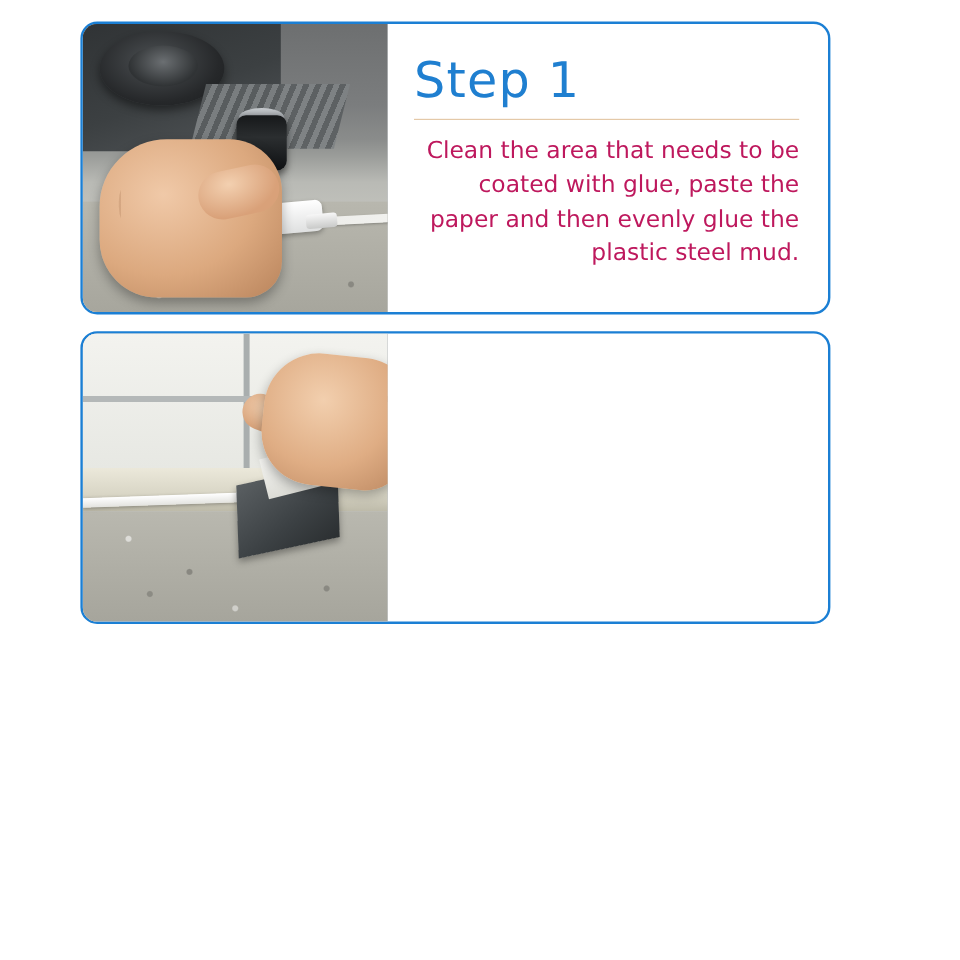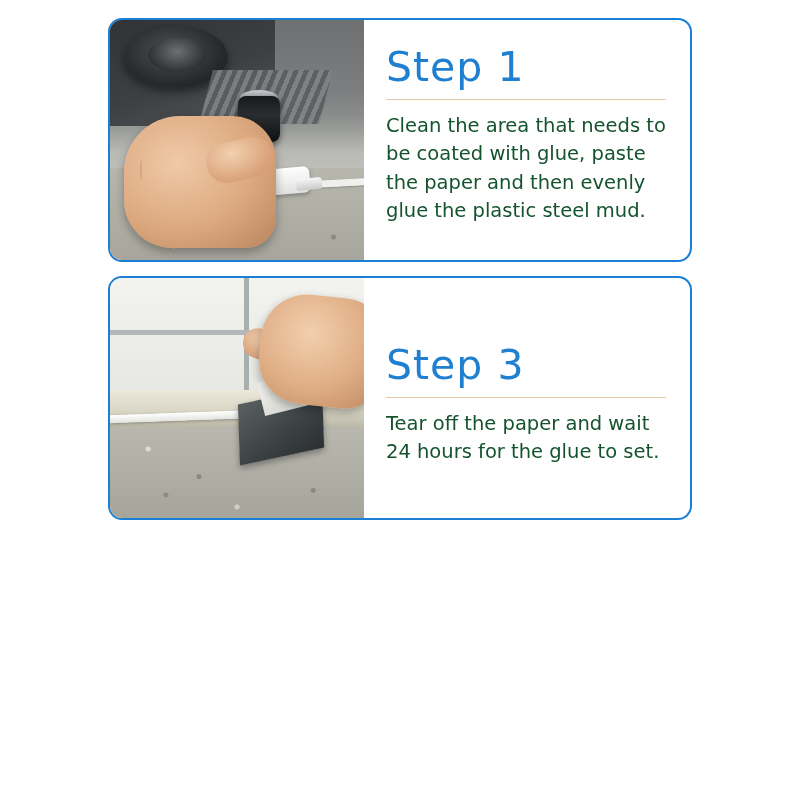--- a/index.html
+++ b/index.html
@@ -12,21 +12,21 @@
     height: 800px;
     font-family: "DejaVu Sans", sans-serif;
     overflow: hidden;
   }
   .page {
     position: relative;
     width: 800px;
     height: 800px;
     background: #ffffff;
     box-sizing: border-box;
-    padding: 18px 108px 18px 108px;
+    padding: 18px 108px 18px 67px;
     display: flex;
     flex-direction: column;
     justify-content: flex-start;
     gap: 14px;
   }
   .step-card {
     position: relative;
     display: flex;
     flex-direction: row;
     align-items: stretch;
@@ -63,25 +63,26 @@
     margin: 0 0 10px 0;
     font-family: "DejaVu Sans", sans-serif;
   }
   .divider {
     height: 1px;
     background: #e4c9a8;
     width: 100%;
     margin: 0 0 12px 0;
   }
   .step-desc {
-    color: #14532d;
+    color: #be185d;
     font-size: 19.5px;
     line-height: 1.45;
     font-family: "DejaVu Sans", sans-serif;
     white-space: pre-line;
+    text-align: right;
   }
   .card-2 .step-title { margin-top: 46px; }
   .card-3 .step-title { margin-top: 40px; }
 
   
   .p1-bg {
     position: absolute; inset: 0;
     background:
       linear-gradient(180deg,#6d6f70 0%,#7b7d7e 28%,#8a8c8b 40%, #9b9d9a 46%, #b9bab5 55%, #c9c9c2 75%, #d6d5cc 100%);
   }
@@ -288,20 +289,15 @@
       <div class="tile-grout-v" style="left:134px;"></div>
       <div class="tile-grout-h" style="top:52px;"></div>
       <div class="counter-edge"></div>
       <div class="counter-top"></div>
       <div class="white-strip" style="left:0; top:134px; width:180px; transform:rotate(-2deg);"></div>
       <div class="p3-paper"></div>
       <div class="p3-paper2"></div>
       <div class="p3-finger"></div>
       <div class="p3-hand"></div>
     </div>
-    <div class="text-pane">
-      <div class="step-title">Step 3</div>
-      <div class="divider"></div>
-      <div class="step-desc">Tear off the paper and wait 24 hours for the glue to set.</div>
-    </div>
   </div>
 
 </div>
 
 </body></html>

